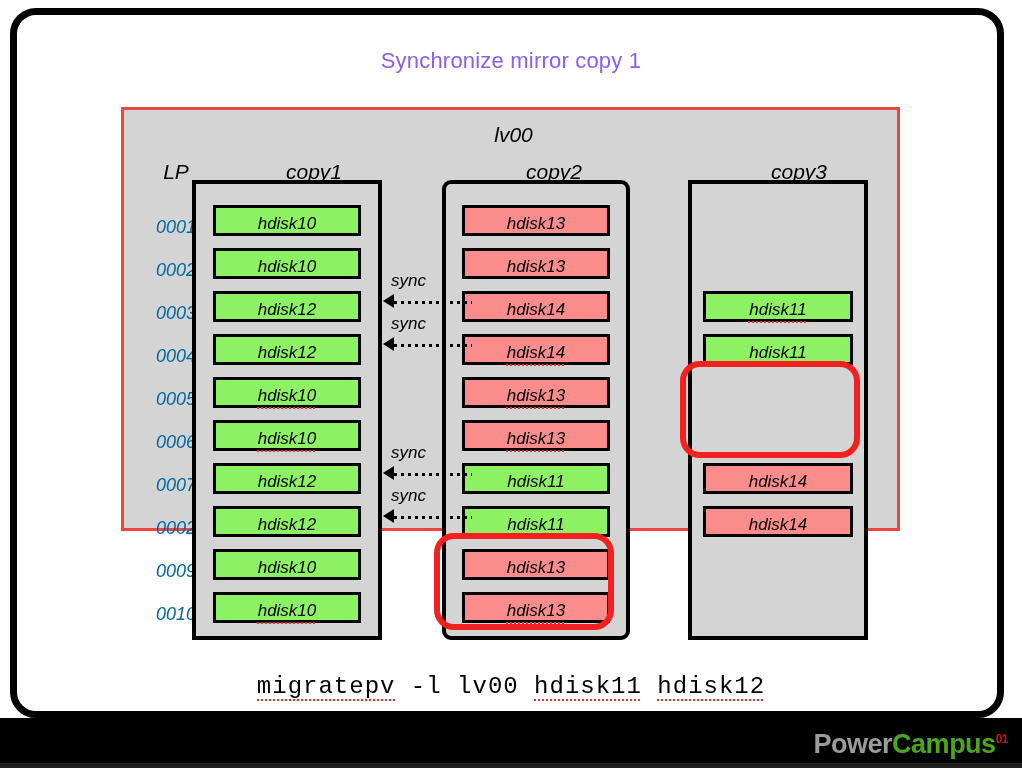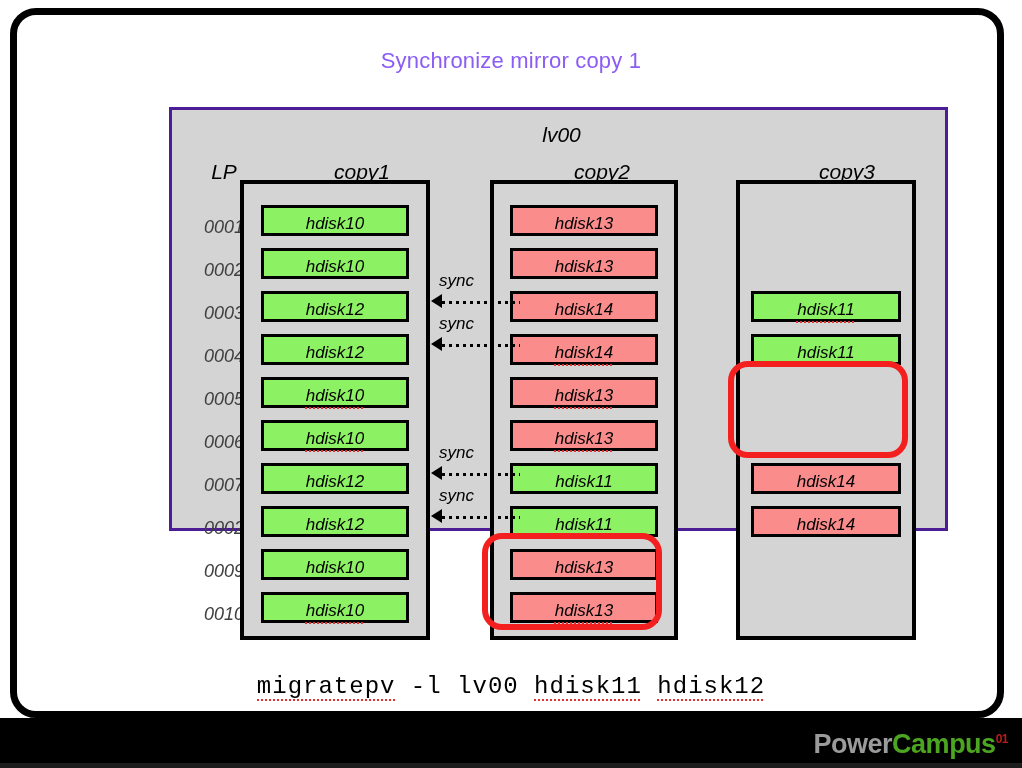--- a/index.html
+++ b/index.html
@@ -36,23 +36,22 @@
     color: #8b5cf6;
     letter-spacing: 0.2px;
   }
 
   
   .panel {
     position: absolute;
     left: 121px; top: 107px;
     width: 779px; height: 424px;
     background: #d4d4d4;
-    border: 3px solid #4c1d95;
-    box-sizing: border-box;
-    margin-left: 48px;
+    border: 3px solid #ef4444;
+    box-sizing: border-box;
   }
 
   
   .lv-label {
     position: absolute;
     left: 0; top: 13px;
     width: 779px;
     text-align: center;
     font-style: italic;
     font-size: 21px;
@@ -78,34 +77,34 @@
     position: absolute;
     left: 17px; top: 96px;
     width: 70px;
   }
   .lp-num {
     height: 43px;
     line-height: 43px;
     text-align: center;
     font-style: italic;
     font-size: 18px;
-    color: #404040;
+    color: #0369a1;
   }
 
   
   .copy-box {
     position: absolute;
     top: 70px;
     height: 460px;
     border: 4px solid #000000;
     box-sizing: border-box;
     background: #d4d4d4;
   }
   .copy-box.c1 { left: 68px;  width: 190px; }
-  .copy-box.c2 { left: 318px; width: 188px; }
+  .copy-box.c2 { left: 318px; width: 188px; border-radius: 9px; }
   .copy-box.c3 { left: 564px; width: 180px; }
 
   .cell-stack {
     position: relative;
     padding-top: 19px;
   }
   .cell-row {
     height: 43px;
     position: relative;
   }

